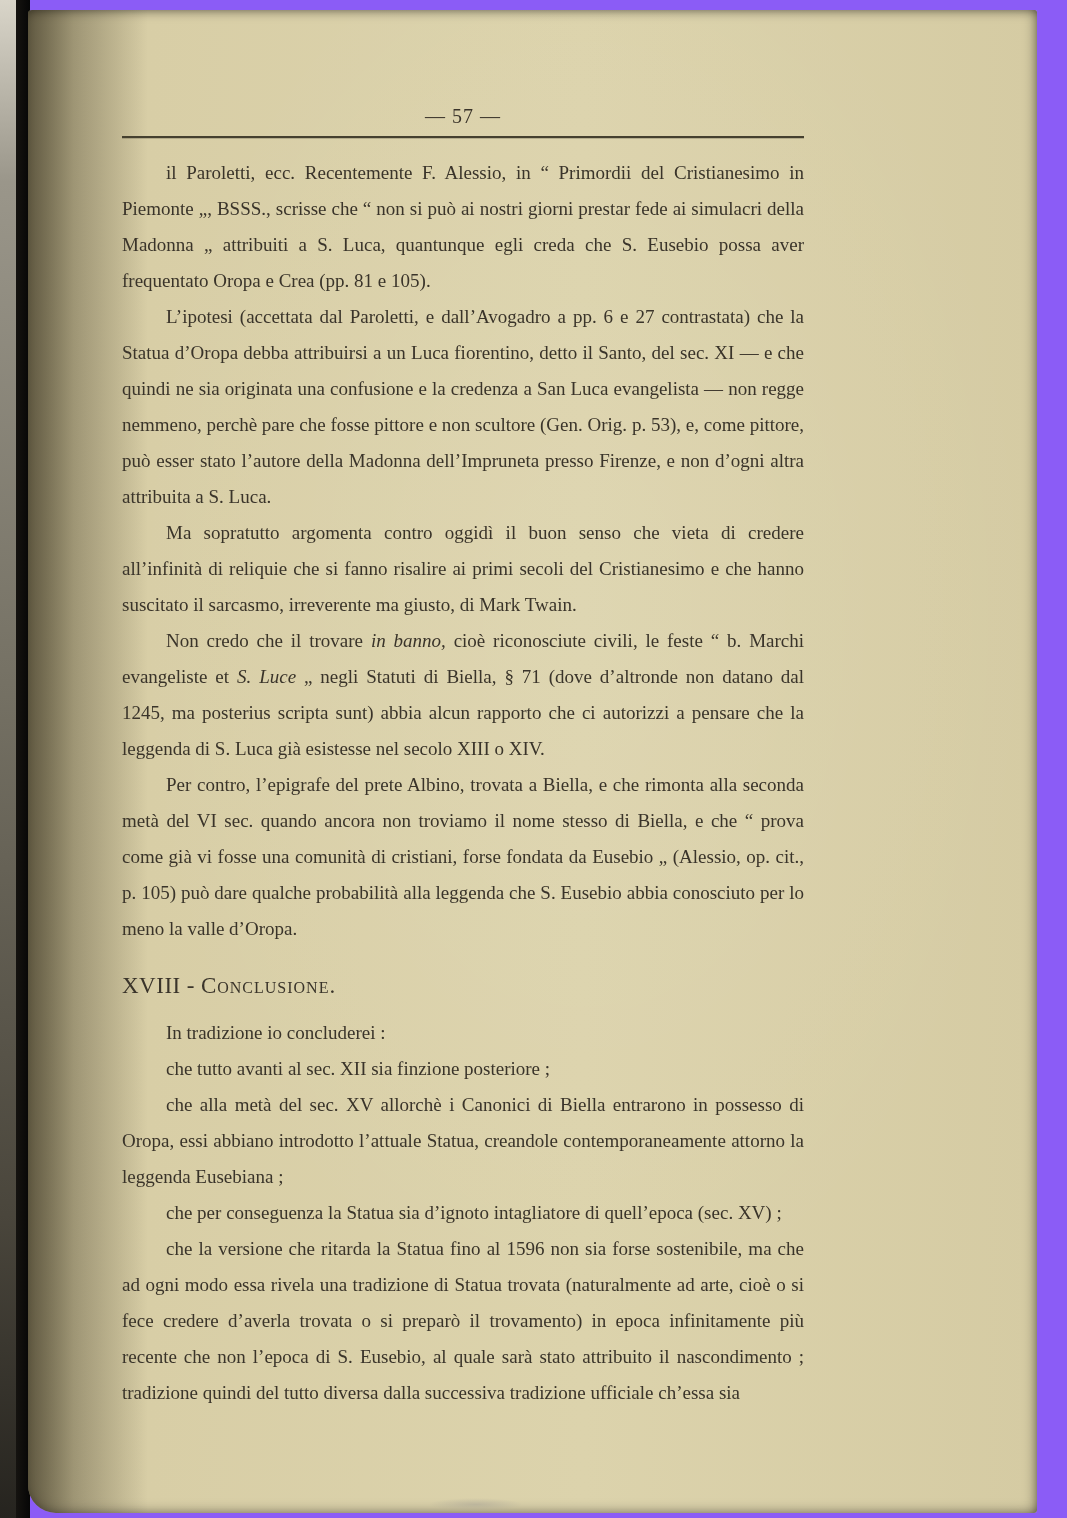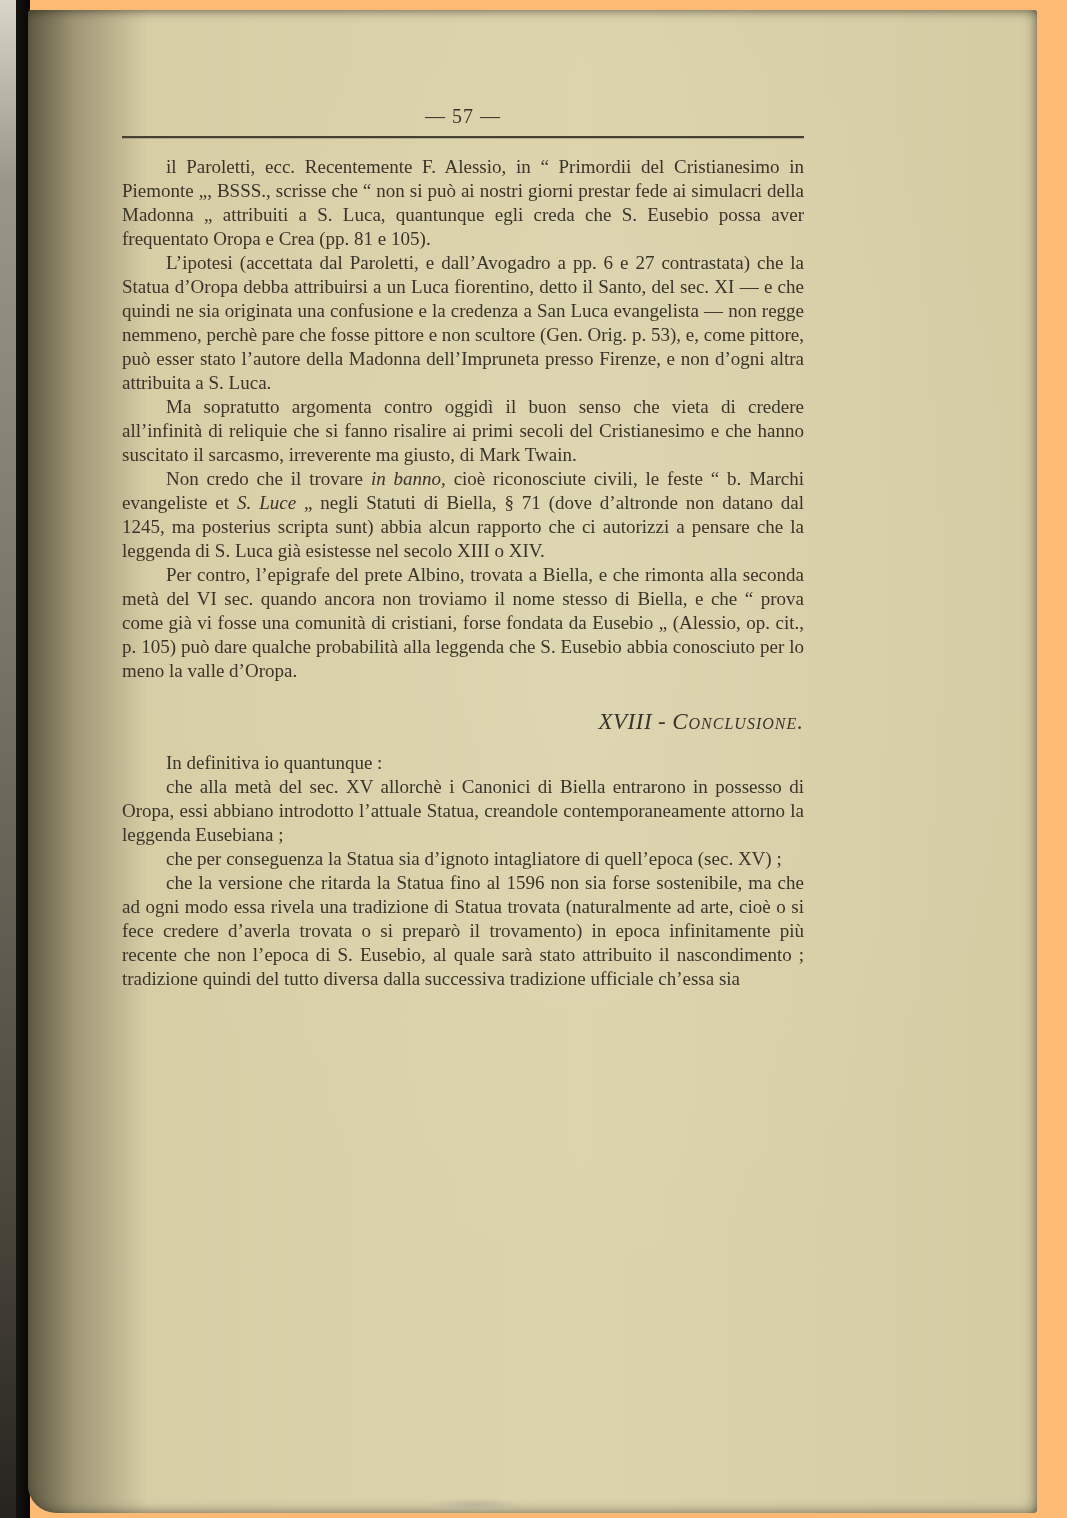--- a/index.html
+++ b/index.html
@@ -3,21 +3,21 @@
 <meta charset="utf-8">
 <style>
   :root{
     --paper:#d8cea6;
     --ink:#3a342a;
   }
   html,body{margin:0;padding:0;background:#000;}
   .scan{
     position:relative;
     width:1067px;height:1518px;
-    background:#fdba74;
+    background:#8b5cf6;
     overflow:hidden;
     font-family:"Liberation Serif", serif;
   }
   
   .edge-strip{
     position:absolute;left:0;top:0;bottom:0;width:16px;
     background:linear-gradient(180deg,#d9d5c9 0%,#9a968a 12%,#757164 45%,#4a463c 80%,#26241f 100%);
   }
   .edge-gap{
     position:absolute;left:16px;top:0;bottom:0;width:14px;
@@ -55,30 +55,29 @@
     background:#45402f;
     margin-top:8px;
     box-shadow:0 1px 0 rgba(69,64,47,0.25);
   }
   .text-block{margin-top:17px;}
   .para{
     margin:0;
     text-indent:44px;
     text-align:justify;
     font-size:19px;
-    line-height:24px;
+    line-height:36px;
   }
   .para .italic{font-style:italic;margin-top:31px;}
   .heading{
     margin:26px 0 16px 0;
-    text-align:right;
+    text-align:left;
     font-size:23px;
     font-weight:normal;
     letter-spacing:0.5px;
-    font-style:italic;
   }
   .heading .sep{margin:0 6px;}
   .smallcaps{font-variant:small-caps;letter-spacing:1px;}
   .smudge{
     position:absolute;left:400px;bottom:2px;width:95px;height:13px;
     background:radial-gradient(ellipse at center, rgba(170,165,150,0.55), rgba(170,165,150,0) 70%);
     pointer-events:none;
   }
 </style>
 </head>
@@ -95,21 +94,22 @@
       <div class="text-block">
         <div>
             <p class="para"><span>il Paroletti, ecc. Recentemente F. Alessio, in “ Primordii del Cristianesimo in Piemonte „, BSSS., scrisse che “ non si può ai nostri giorni prestar fede ai simulacri della Madonna „ attribuiti a S. Luca, quantunque egli creda che S. Eusebio possa aver frequentato Oropa e Crea (pp. 81 e 105).</span></p>
             <p class="para"><span>L’ipotesi (accettata dal Paroletti, e dall’Avogadro a pp. 6 e 27 contrastata) che la Statua d’Oropa debba attribuirsi a un Luca fiorentino, detto il Santo, del sec. XI — e che quindi ne sia originata una confusione e la credenza a San Luca evangelista — non regge nemmeno, perchè pare che fosse pittore e non scultore (Gen. Orig. p. 53), e, come pittore, può esser stato l’autore della Madonna dell’Impruneta presso Firenze, e non d’ogni altra attribuita a S. Luca.</span></p>
             <p class="para"><span>Ma sopratutto argomenta contro oggidì il buon senso che vieta di credere all’infinità di reliquie che si fanno risalire ai primi secoli del Cristianesimo e che hanno suscitato il sarcasmo, irreverente ma giusto, di Mark Twain.</span></p>
             <p class="para"><span>Non credo che il trovare </span><span class="italic">in banno,</span><span> cioè riconosciute civili, le feste “ b. Marchi evangeliste et </span><span class="italic">S. Luce</span><span> „ negli Statuti di Biella, § 71 (dove d’altronde non datano dal 1245, ma posterius scripta sunt) abbia alcun rapporto che ci autorizzi a pensare che la leggenda di S. Luca già esistesse nel secolo XIII o XIV.</span></p>
             <p class="para"><span>Per contro, l’epigrafe del prete Albino, trovata a Biella, e che rimonta alla seconda metà del VI sec. quando ancora non troviamo il nome stesso di Biella, e che “ prova come già vi fosse una comunità di cristiani, forse fondata da Eusebio „ (Alessio, op. cit., p. 105) può dare qualche probabilità alla leggenda che S. Eusebio abbia conosciuto per lo meno la valle d’Oropa.</span></p>
           </div>
         <h2 class="heading"><span>XVIII</span><span class="sep">-</span><span class="smallcaps">Conclusione.</span></h2>
         <div>
-            <p class="para"><span>In definitiva io quantunque :</span></p>
+            <p class="para"><span>In tradizione io concluderei :</span></p>
+            <p class="para"><span>che tutto avanti al sec. XII sia finzione posteriore ;</span></p>
             <p class="para"><span>che alla metà del sec. XV allorchè i Canonici di Biella entrarono in possesso di Oropa, essi abbiano introdotto l’attuale Statua, creandole contemporaneamente attorno la leggenda Eusebiana ;</span></p>
             <p class="para"><span>che per conseguenza la Statua sia d’ignoto intagliatore di quell’epoca (sec. XV) ;</span></p>
             <p class="para"><span>che la versione che ritarda la Statua fino al 1596 non sia forse sostenibile, ma che ad ogni modo essa rivela una tradizione di Statua trovata (naturalmente ad arte, cioè o si fece credere d’averla trovata o si preparò il trovamento) in epoca infinitamente più recente che non l’epoca di S. Eusebio, al quale sarà stato attribuito il nascondimento ; tradizione quindi del tutto diversa dalla successiva tradizione ufficiale ch’essa sia</span></p>
           </div>
       </div>
     </div>
     <div class="smudge"></div>
   </div>
 </div>
 

